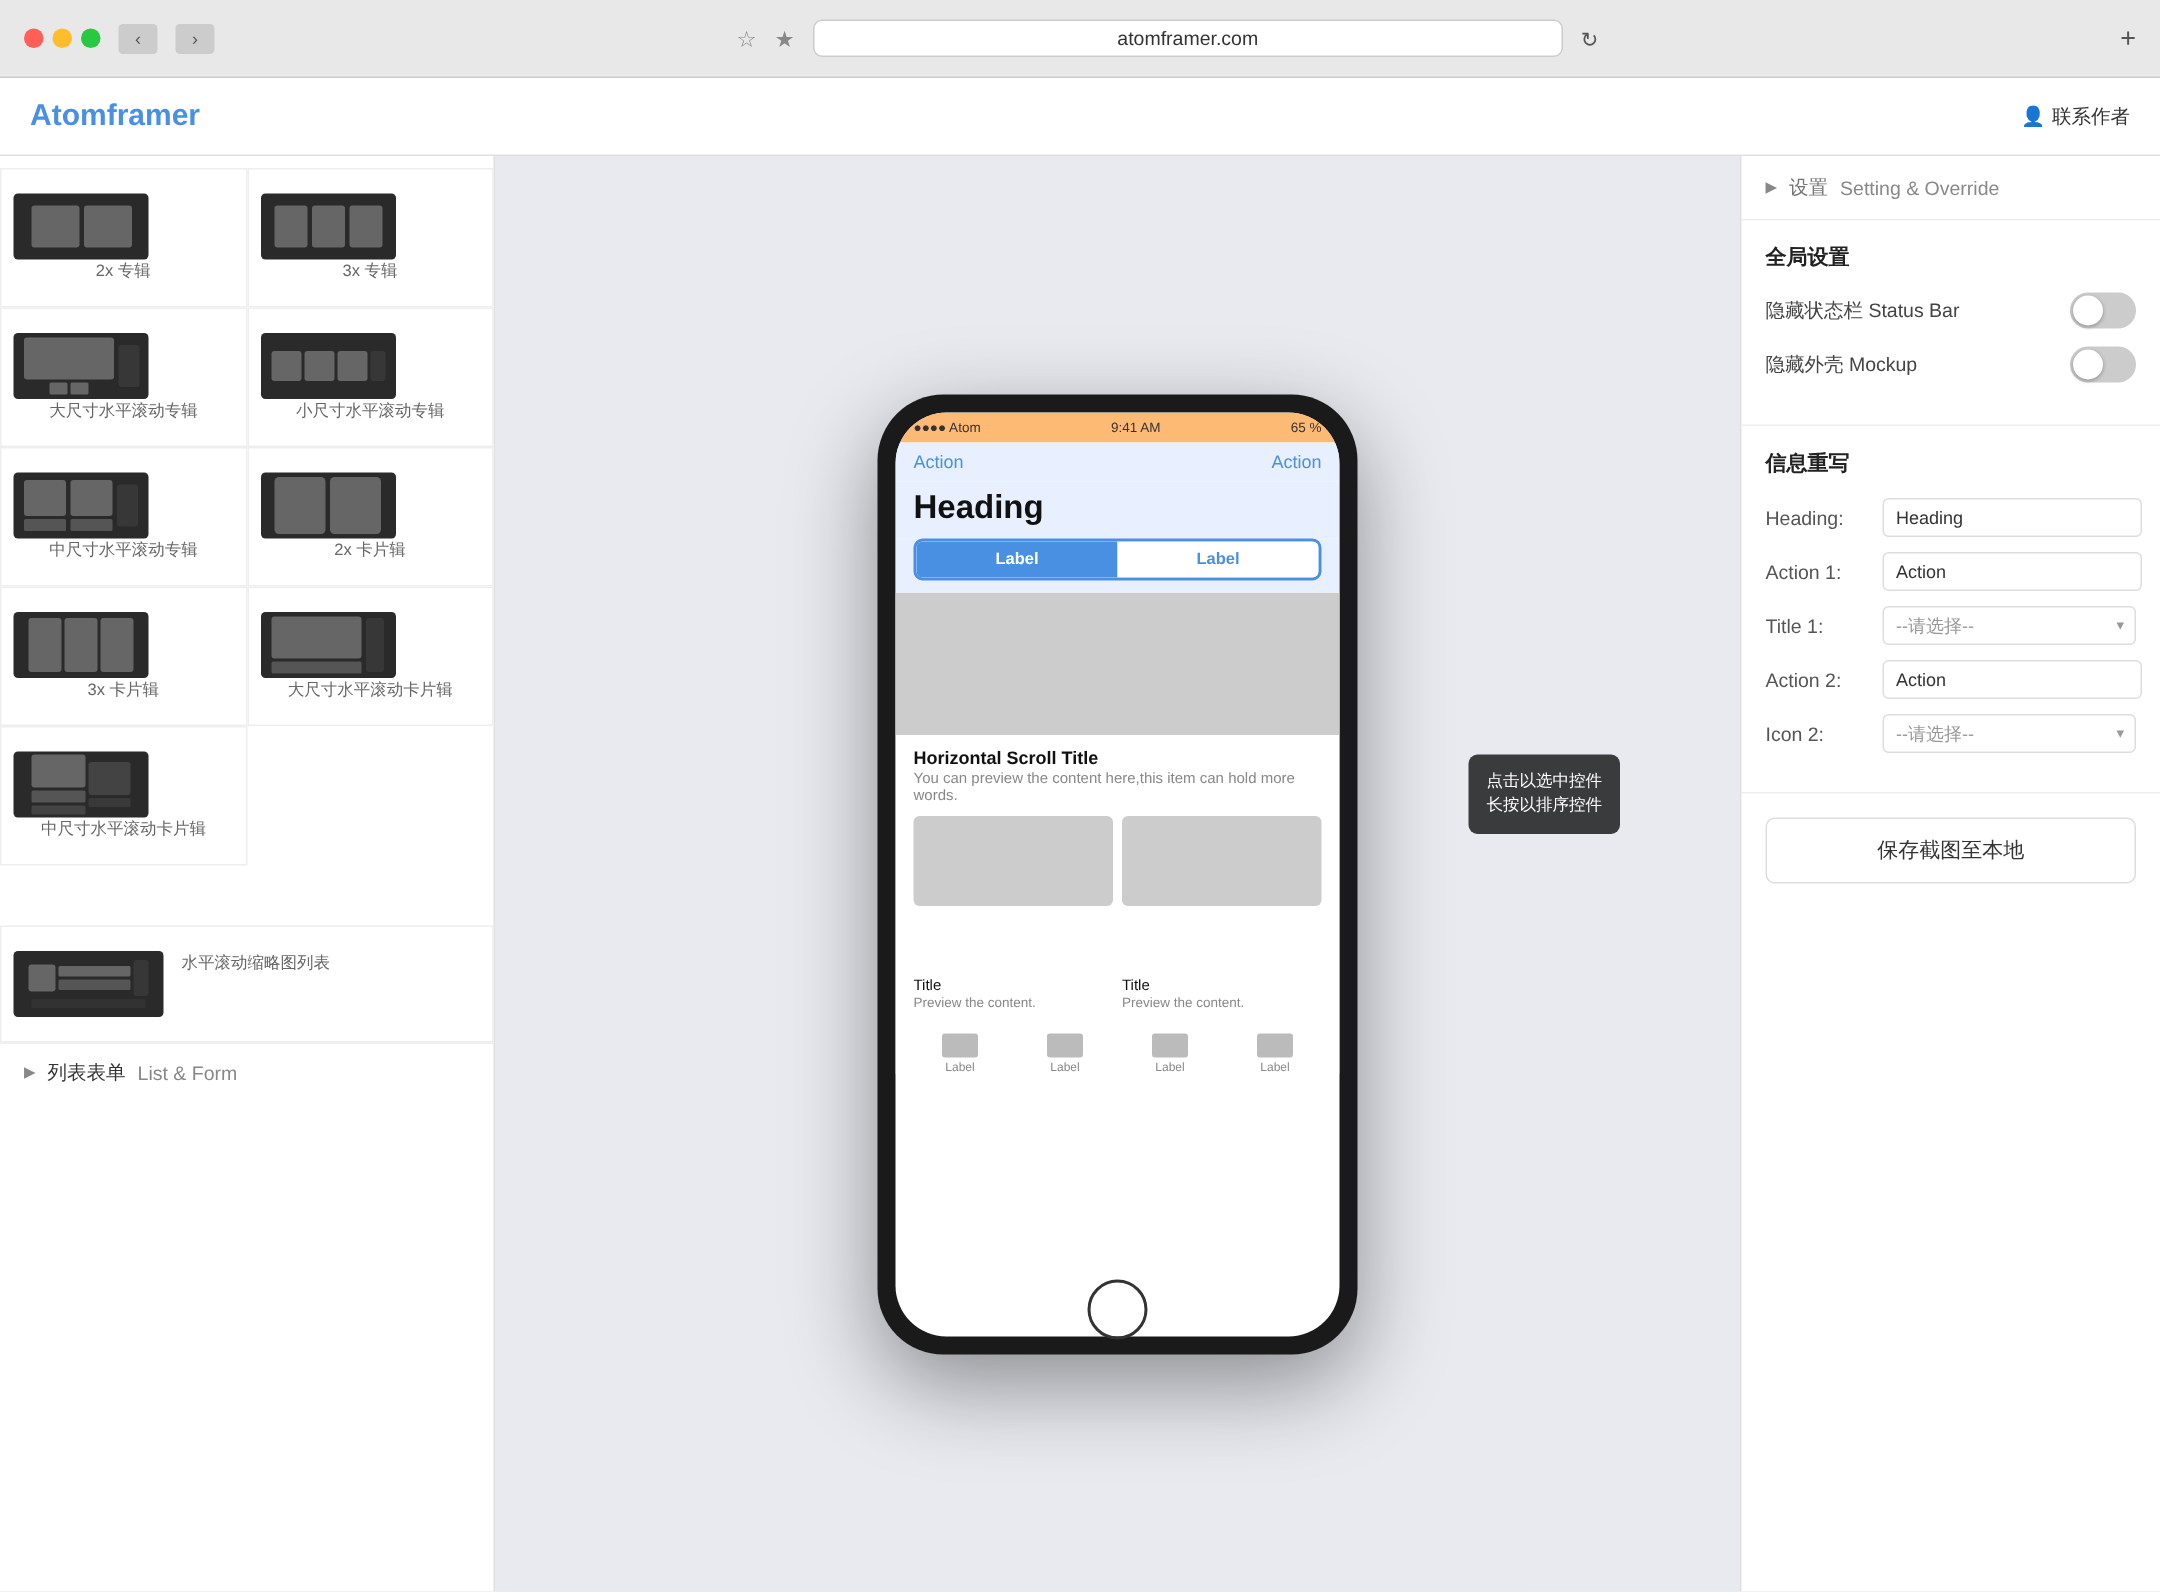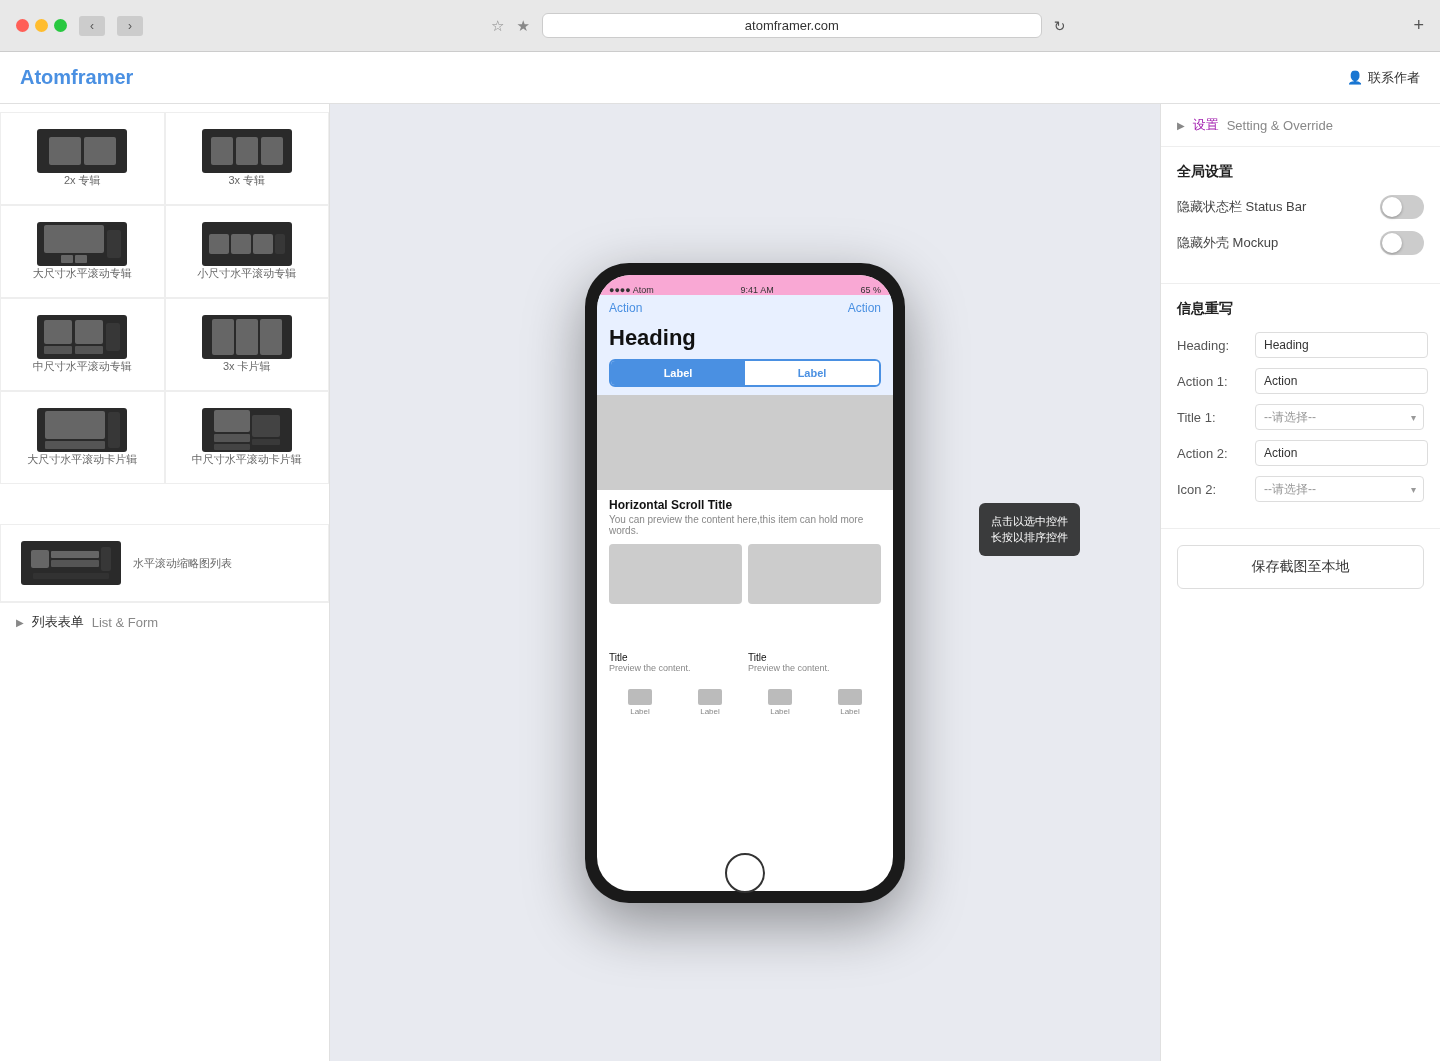--- a/index.html
+++ b/index.html
@@ -68,22 +68,21 @@
       overflow-y: auto;
       padding: 8px 0;
     }
     .sidebar-grid {
       display: grid;
       grid-template-columns: 1fr 1fr;
     }
     .sidebar-item {
       display: flex;
       flex-direction: column;
-      align-items: center;
-      padding: 16px 20px;
+      padding: 16px 8px;
       border: 1px solid #eee;
       cursor: pointer;
       background: white;
     }
     .sidebar-item-label { font-size: 11px; color: #666; text-align: center; }
     .sidebar-section-arrow { color: #888; font-size: 10px; }
     .sidebar-section-label { font-size: 13px; color: #333; }
     .sidebar-section-sub { color: #888; font-size: 13px; }
 
     
@@ -138,24 +137,24 @@
       border: 2px solid #333;
       border-radius: 50%;
       position: absolute;
       bottom: 10px;
       left: 50%;
       transform: translateX(-50%);
     }
 
     
     .phone-status-bar {
-      background: #f9a8d4;
+      background: #fdba74;
       height: 20px;
       display: flex;
-      align-items: flex-end;
+      align-items: center;
       padding: 0 12px;
       font-size: 9px;
       color: #333;
       justify-content: space-between;
     }
     .phone-nav {
       background: #e8f0ff;
       padding: 6px 12px;
       display: flex;
       justify-content: space-between;
@@ -245,21 +244,21 @@
 
     .panel-section-header {
       display: flex;
       align-items: center;
       padding: 12px 16px;
       border-bottom: 1px solid #eee;
       gap: 8px;
       cursor: pointer;
     }
     .panel-arrow { color: #888; font-size: 10px; }
-    .panel-section-title { font-size: 13px; color: #a21caf; font-weight: 500; }
+    .panel-section-title { font-size: 13px; color: #737373; font-weight: 500; }
     .panel-section-sub { color: #888; font-size: 13px; }
 
     .panel-block { padding: 16px; border-bottom: 1px solid #eee; }
     .panel-block-title { font-size: 14px; font-weight: 600; color: #222; margin-bottom: 14px; }
 
     .panel-toggle-row {
       display: flex;
       align-items: center;
       justify-content: space-between;
       margin-bottom: 12px;
@@ -454,20 +453,27 @@
             <div style="display:flex;gap:3px;">
               <div class="b" style="width:28px;height:8px;background:#555;border-radius:1px;"></div>
               <div class="b" style="width:28px;height:8px;background:#555;border-radius:1px;"></div>
             </div>
           </div>
           <div class="b b-scroll" style="width:14px;height:28px;background:#444;border-radius:2px;opacity:0.5;"></div>
         </div>
         <span class="sidebar-item-label">中尺寸水平滚动专辑</span>
       </div>
 
+      <div class="sidebar-item">
+        <div class="w-icon">
+          <div class="b b-card" style="width:34px;height:38px;background:#666;border-radius:3px;"></div>
+          <div class="b b-card" style="width:34px;height:38px;background:#666;border-radius:3px;"></div>
+        </div>
+        <span class="sidebar-item-label">2x 卡片辑</span>
+      </div>
 
       <div class="sidebar-item">
         <div class="w-icon" style="gap:2px;">
           <div class="b" style="width:22px;height:36px;background:#666;border-radius:2px;"></div>
           <div class="b" style="width:22px;height:36px;background:#666;border-radius:2px;"></div>
           <div class="b" style="width:22px;height:36px;background:#666;border-radius:2px;"></div>
         </div>
         <span class="sidebar-item-label">3x 卡片辑</span>
       </div>
 

